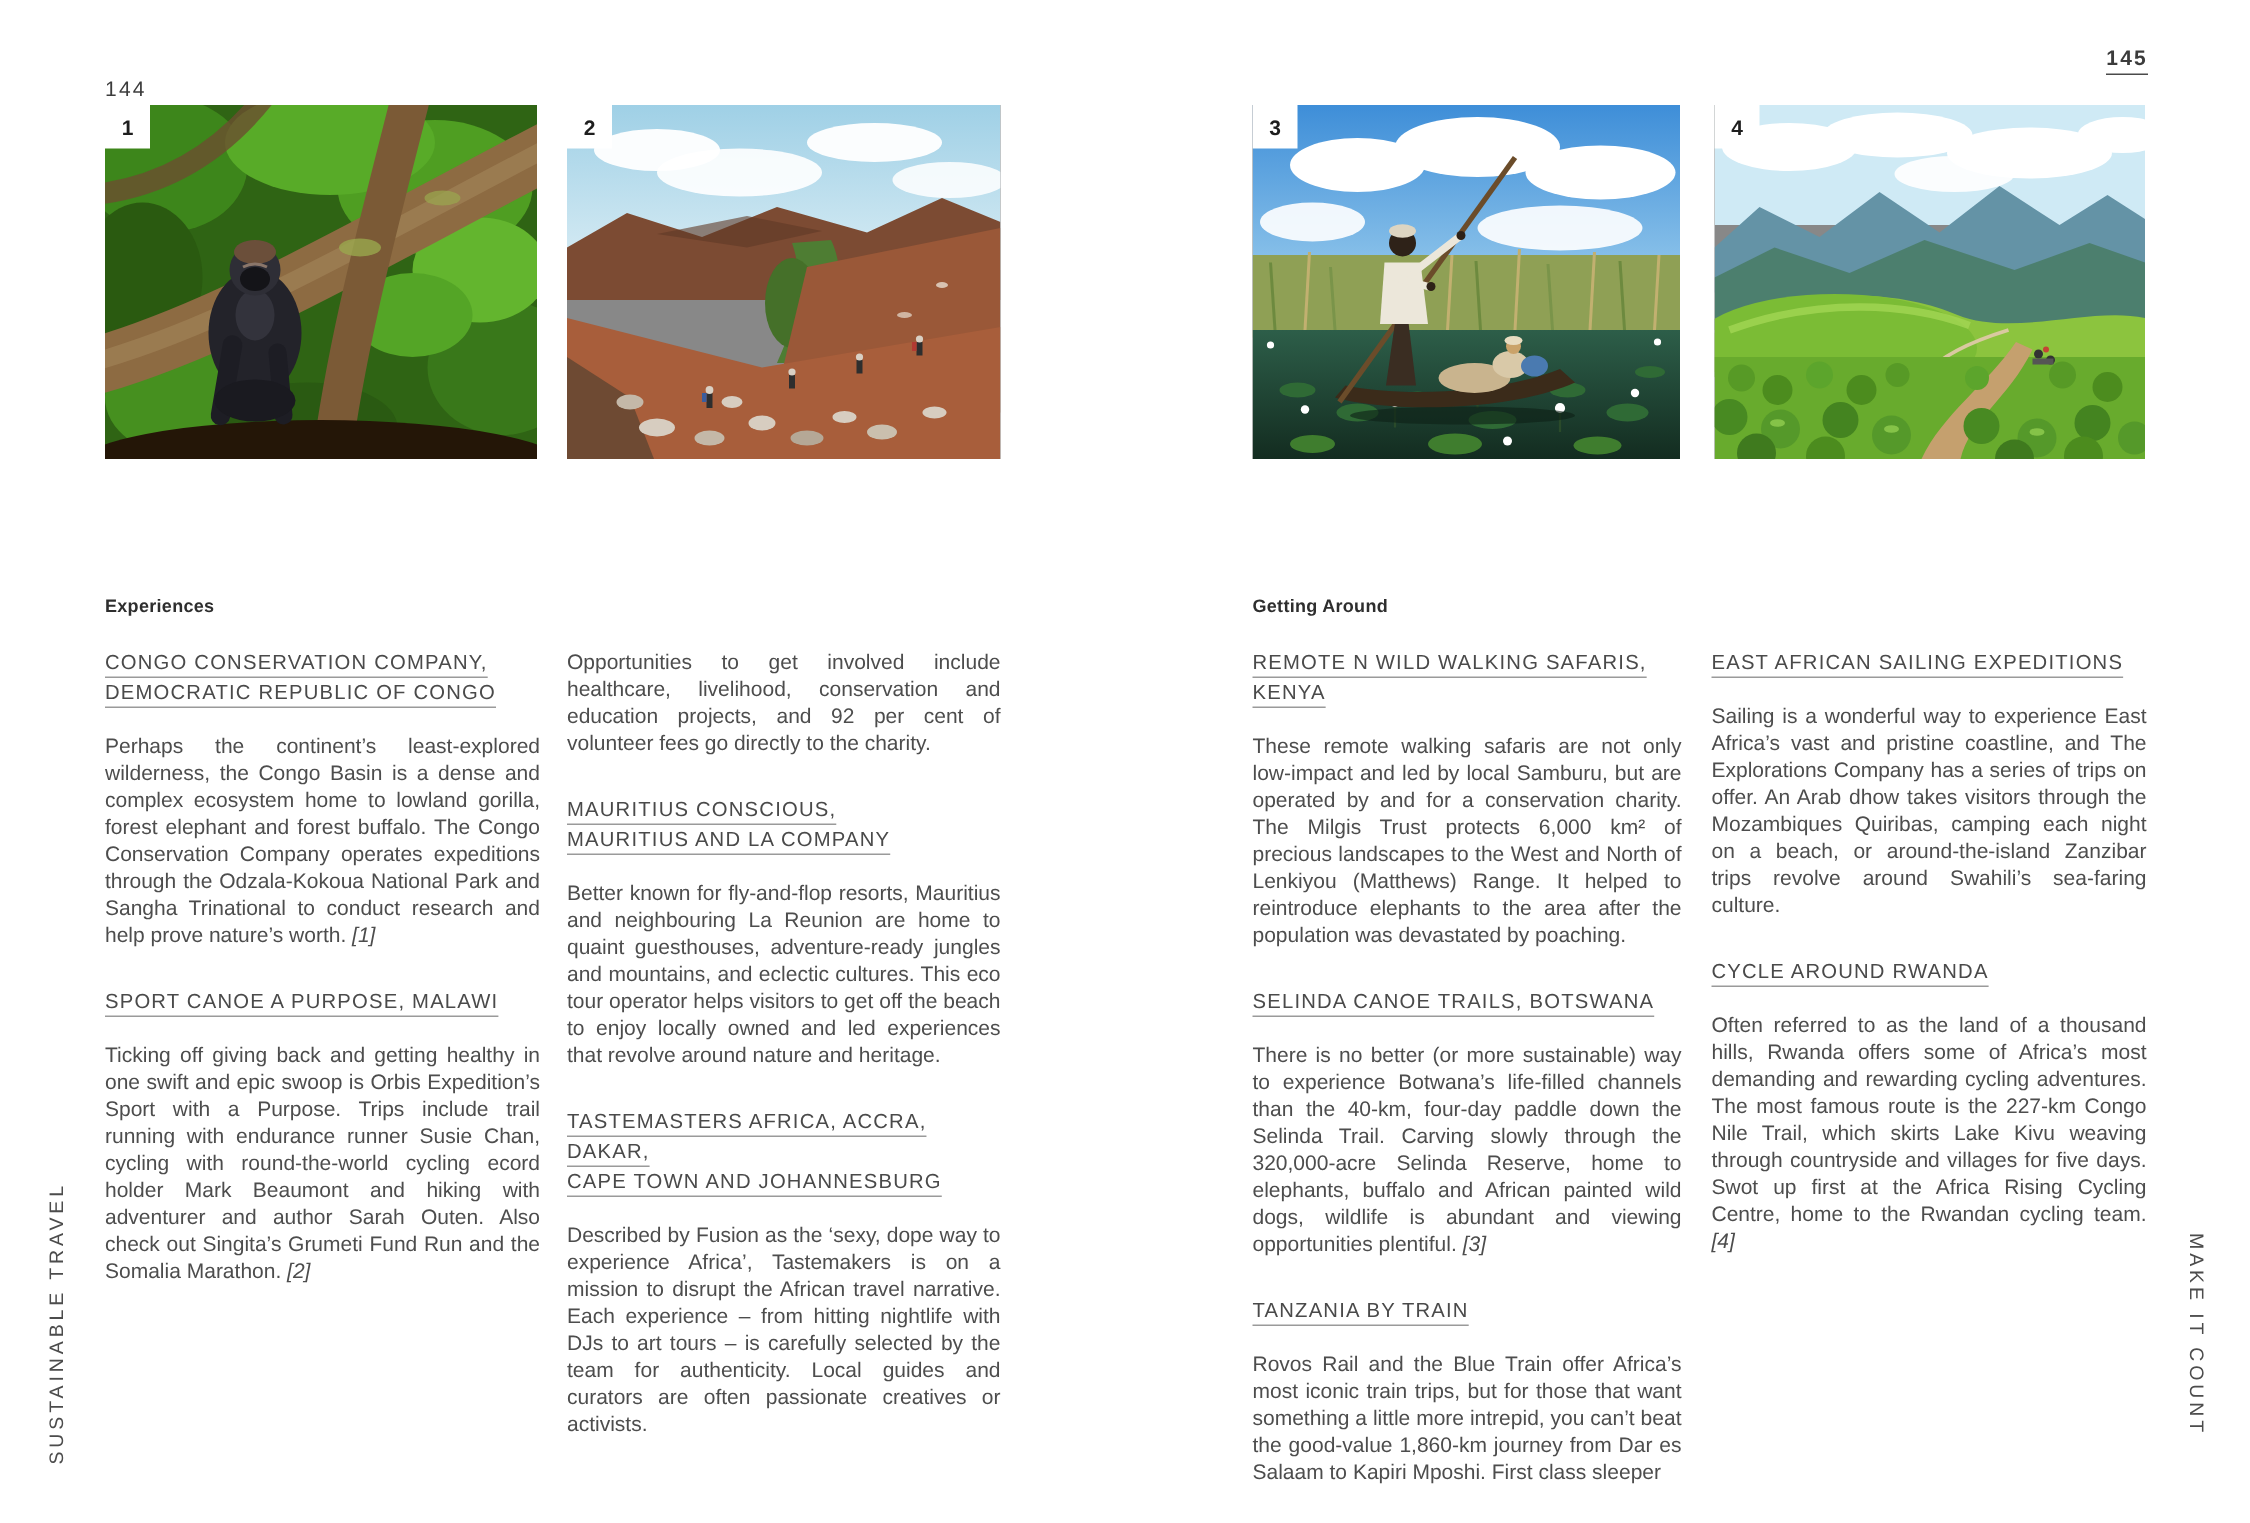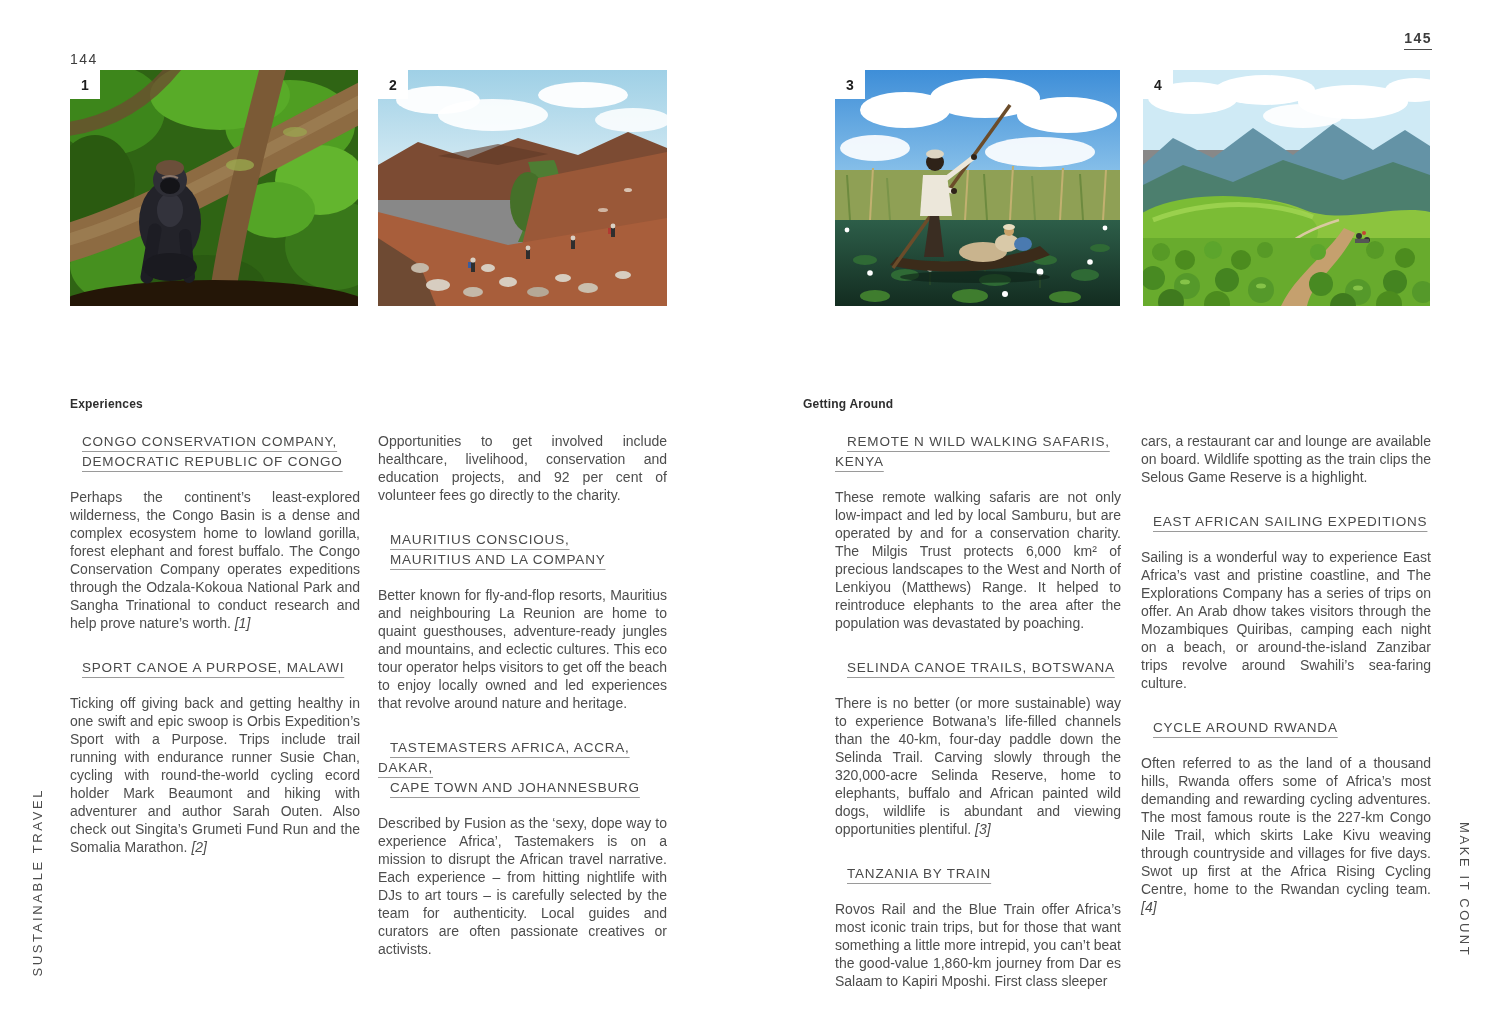--- a/index.html
+++ b/index.html
@@ -12,21 +12,21 @@
   .badge{position:absolute;top:0;left:0;width:30px;height:29px;background:#ffffff;
          display:flex;align-items:center;justify-content:center;font-size:14px;
          font-weight:600;color:#1e1e1e;}
   .heading{position:absolute;top:397px;font-size:12px;font-weight:700;color:#2e2e2e;
            letter-spacing:.2px;}
   .col{position:absolute;top:432px;font-size:14px;line-height:18px;}
   .sec{margin-bottom:26px;}
   .sec-title{font-size:13.5px;letter-spacing:.8px;color:#4a4a4a;line-height:20px;
              margin-bottom:16px;}
   .tl{text-decoration:underline;text-decoration-thickness:1px;text-underline-offset:5px;
-      text-decoration-color:#9a9a9a;margin-left:12px;}
+      text-decoration-color:#9a9a9a;}
   .body{text-align:justify;color:#4d4d4d;}
   .ref{font-style:italic;}
   .lead{margin-bottom:26px;}
   .vlabel{position:absolute;font-size:13px;letter-spacing:2.6px;color:#4c4c4c;
           writing-mode:vertical-rl;white-space:nowrap;}
   .vlabel.left{left:30px;top:788px;transform:rotate(180deg);}
   .vlabel.right{right:28px;top:822px;}
 </style>
 </head>
 <body>
@@ -274,21 +274,21 @@
     </div>
     <div class="sec">
       <div class="sec-title">
         <span class="tl">TASTEMASTERS AFRICA, ACCRA, DAKAR, </span><br>
         <span class="tl">CAPE TOWN AND JOHANNESBURG</span>
       </div>
       <div class="body">Described by Fusion as the ‘sexy, dope way to experience Africa’, Tastemakers is on a mission to disrupt the African travel narrative. Each experience – from hitting nightlife with DJs to art tours – is carefully selected by the team for authenticity. Local guides and curators are often passionate creatives or activists.</div>
     </div>
   </div>
 
-  <div class="heading" style="left:803px;">Getting Around</div>
+  <div class="heading" style="left:835px;">Getting Around</div>
 
   <div class="col" style="left:835px;width:286px;">
     <div class="sec">
       <div class="sec-title">
         <span class="tl">REMOTE N WILD WALKING SAFARIS, KENYA</span>
       </div>
       <div class="body">These remote walking safaris are not only low-impact and led by local Samburu, but are operated by and for a conservation charity. The Milgis Trust protects 6,000 km² of precious landscapes to the West and North of Lenkiyou (Matthews) Range. It helped to reintroduce elephants to the area after the population was devastated by poaching.</div>
     </div>
     <div class="sec">
       <div class="sec-title">
@@ -298,21 +298,20 @@
     </div>
     <div class="sec">
       <div class="sec-title">
         <span class="tl">TANZANIA BY TRAIN</span>
       </div>
       <div class="body">Rovos Rail and the Blue Train offer Africa’s most iconic train trips, but for those that want something a little more intrepid, you can’t beat the good-value 1,860-km journey from Dar es Salaam to Kapiri Mposhi. First class sleeper</div>
     </div>
   </div>
 
   <div class="col" style="left:1141px;width:290px;">
-    <div class="body lead">cars, a restaurant car and lounge are available on board. Wildlife spotting as the train clips the Selous Game Reserve is a highlight.</div>
     <div class="sec">
       <div class="sec-title">
         <span class="tl">EAST AFRICAN SAILING EXPEDITIONS</span>
       </div>
       <div class="body">Sailing is a wonderful way to experience East Africa’s vast and pristine coastline, and The Explorations Company has a series of trips on offer. An Arab dhow takes visitors through the Mozambiques Quiribas, camping each night on a beach, or around-the-island Zanzibar trips revolve around Swahili’s sea-faring culture.</div>
     </div>
     <div class="sec">
       <div class="sec-title">
         <span class="tl">CYCLE AROUND RWANDA</span>
       </div>

